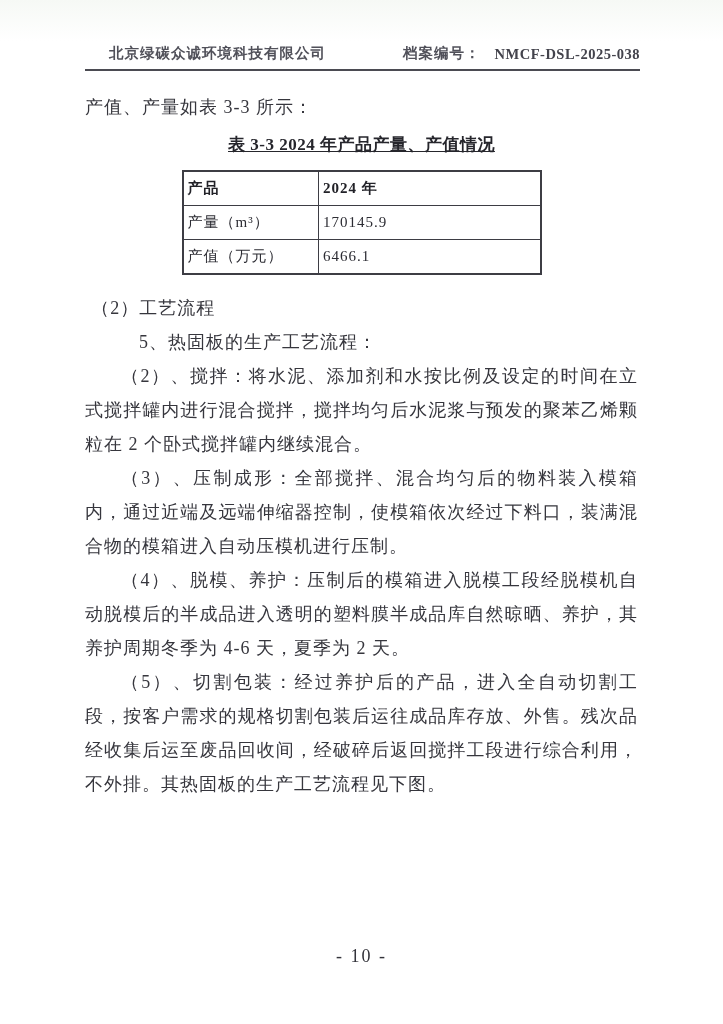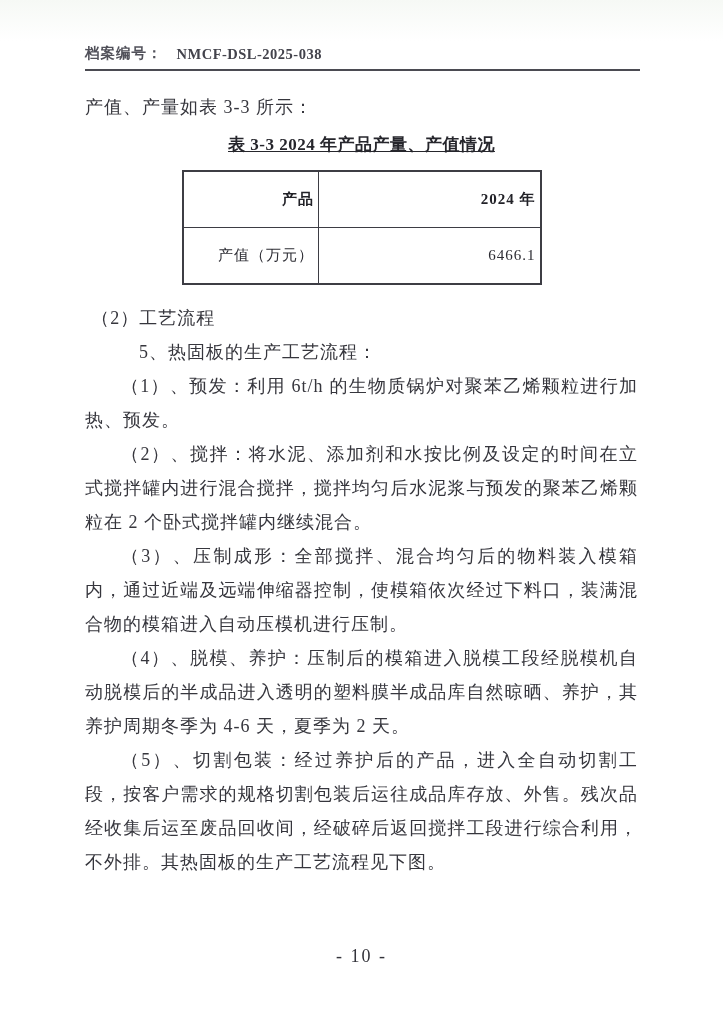--- a/index.html
+++ b/index.html
@@ -39,22 +39,22 @@
   table.prod-table {
     border-collapse: collapse;
     margin: 0 auto 12px auto;
     width: 358px;
     table-layout: fixed;
     font-size: 15px; line-height: normal; letter-spacing: 1px;
     color: #2c2c33;
   }
   table.prod-table td, table.prod-table th {
     border: 1px solid #3d3d44;
-    text-align: right; vertical-align: middle;
-    height: 25px; padding: 18px 4px;
+    text-align: left; vertical-align: middle;
+    height: 25px; padding: 7px 4px;
     font-weight: normal;
   }
   table.prod-table { border: 2px solid #3d3d44; }
   table.prod-table th { font-weight: bold; color: #222228; }
   table.prod-table col.c1 { width: 136px; }
   table.prod-table col.c2 { width: 222px; }
   .para { text-align: justify; text-justify: inter-character; }
   .indent-0 { text-indent: 0.35em; margin-top: 16px; }
   .indent-3 { text-indent: 3em; }
   .indent-2 { text-indent: 2em; }
@@ -64,20 +64,21 @@
     text-align: center; font-size: 18px; color: #33333a;
     letter-spacing: 2px;
   }
 </style>
 </head>
 <body>
 
 <div class="page">
 
   <header class="doc-header">
+    <span class="company">北京绿碳众诚环境科技有限公司</span>
     <span class="archive">
       <span>档案编号：</span>
       <span class="archive-number">NMCF-DSL-2025-038</span>
     </span>
   </header>
 
   <main class="doc-body">
     <p class="para">产值、产量如表 3-3 所示：</p>
 
     <div class="table-title">表 3-3 2024 年产品产量、产值情况</div>
@@ -86,29 +87,32 @@
       <colgroup>
           <col class="c1">
           <col class="c2">
         </colgroup>
       <tbody>
         <tr>
           <th>产品</th>
           <th>2024 年</th>
         </tr>
         <tr>
+          <td>产量（m³）</td>
+          <td>170145.9</td>
+        </tr>
+        <tr>
           <td>产值（万元）</td>
           <td>6466.1</td>
         </tr>
       </tbody>
     </table>
 
     <p class="para indent-0">（2）工艺流程</p>
     <p class="para indent-3">5、热固板的生产工艺流程：</p>
-    <p class="para indent-2">（1）、预发：利用 6t/h 的生物质锅炉对聚苯乙烯颗粒进行加热、预发。</p>
     <p class="para indent-2">（2）、搅拌：将水泥、添加剂和水按比例及设定的时间在立式搅拌罐内进行混合搅拌，搅拌均匀后水泥浆与预发的聚苯乙烯颗粒在 2 个卧式搅拌罐内继续混合。</p>
     <p class="para indent-2">（3）、压制成形：全部搅拌、混合均匀后的物料装入模箱内，通过近端及远端伸缩器控制，使模箱依次经过下料口，装满混合物的模箱进入自动压模机进行压制。</p>
     <p class="para indent-2">（4）、脱模、养护：压制后的模箱进入脱模工段经脱模机自动脱模后的半成品进入透明的塑料膜半成品库自然晾晒、养护，其养护周期冬季为 4-6 天，夏季为 2 天。</p>
     <p class="para indent-2">（5）、切割包装：经过养护后的产品，进入全自动切割工段，按客户需求的规格切割包装后运往成品库存放、外售。残次品经收集后运至废品回收间，经破碎后返回搅拌工段进行综合利用，不外排。其热固板的生产工艺流程见下图。</p>
   </main>
 
   <footer class="doc-footer">
     <span>- 10 -</span>
   </footer>
 

